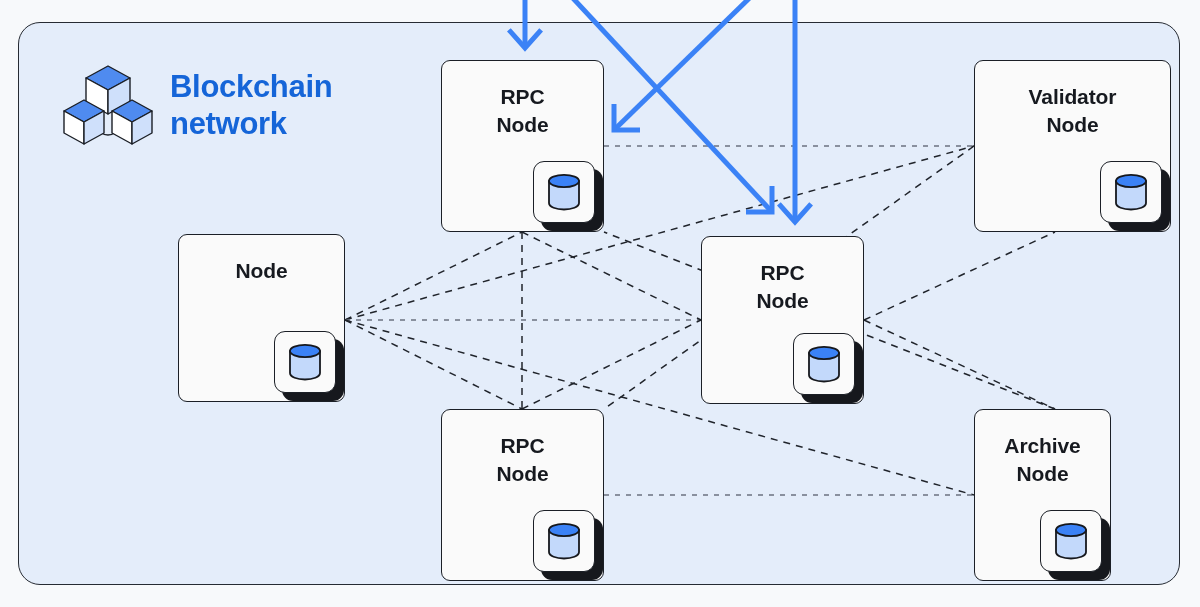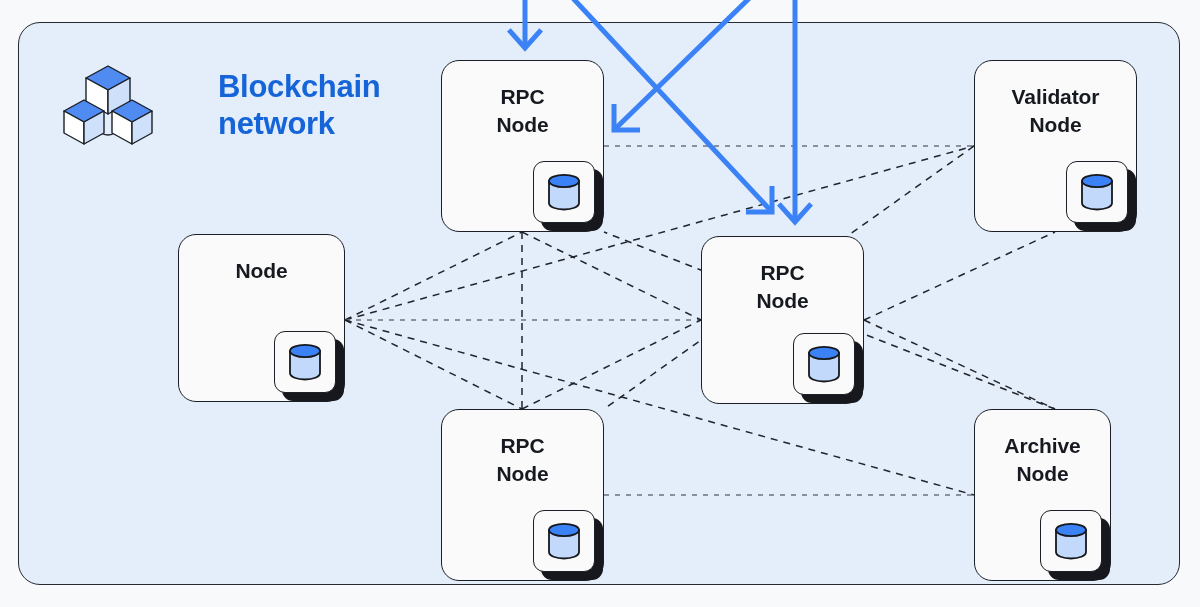--- a/index.html
+++ b/index.html
@@ -74,29 +74,28 @@
     gap: 16px;
     z-index: 4;
   }
   #network-title {
     color: #1565d8;
     font-size: 31px;
     font-weight: 700;
     line-height: 1.2;
     letter-spacing: -0.3px;
     white-space: pre-line;
-    margin-left: 48px;
   }
 
   
   .node-card {
     position: absolute;
     background: #fafafa;
     border: 1.7px solid #1b1f26;
-    border-radius: 18px;
+    border-radius: 9px;
     box-sizing: border-box;
     z-index: 4;
   }
   .node-label {
     position: absolute;
     left: 0;
     right: 0;
     top: 22px;
     text-align: center;
     font-size: 21px;
@@ -204,21 +203,21 @@
         <div class="db-chip">
           <div class="chip-shadow"></div>
           <div class="chip-face">
             <svg width="34" height="38" viewBox="0 0 34 38">
               <path d="M2 8 L2 30 C2 34 9.2 36.5 17 36.5 C24.8 36.5 32 34 32 30 L32 8 Z" fill="#c3d9fb" stroke="#16181d" stroke-width="1.8" stroke-linejoin="round"></path>
               <ellipse cx="17" cy="8" rx="15" ry="6.2" fill="#3b82f6" stroke="#16181d" stroke-width="1.8"></ellipse>
             </svg>
           </div>
         </div>
       </div>
-      <div class="node-card" style="left: 974px; top: 60px; width: 163px; height: 172px;">
+      <div class="node-card" style="left: 974px; top: 60px; width: 197px; height: 172px;">
         <div class="node-label">Validator
 Node</div>
         <div class="db-chip">
           <div class="chip-shadow"></div>
           <div class="chip-face">
             <svg width="34" height="38" viewBox="0 0 34 38">
               <path d="M2 8 L2 30 C2 34 9.2 36.5 17 36.5 C24.8 36.5 32 34 32 30 L32 8 Z" fill="#c3d9fb" stroke="#16181d" stroke-width="1.8" stroke-linejoin="round"></path>
               <ellipse cx="17" cy="8" rx="15" ry="6.2" fill="#3b82f6" stroke="#16181d" stroke-width="1.8"></ellipse>
             </svg>
           </div>

